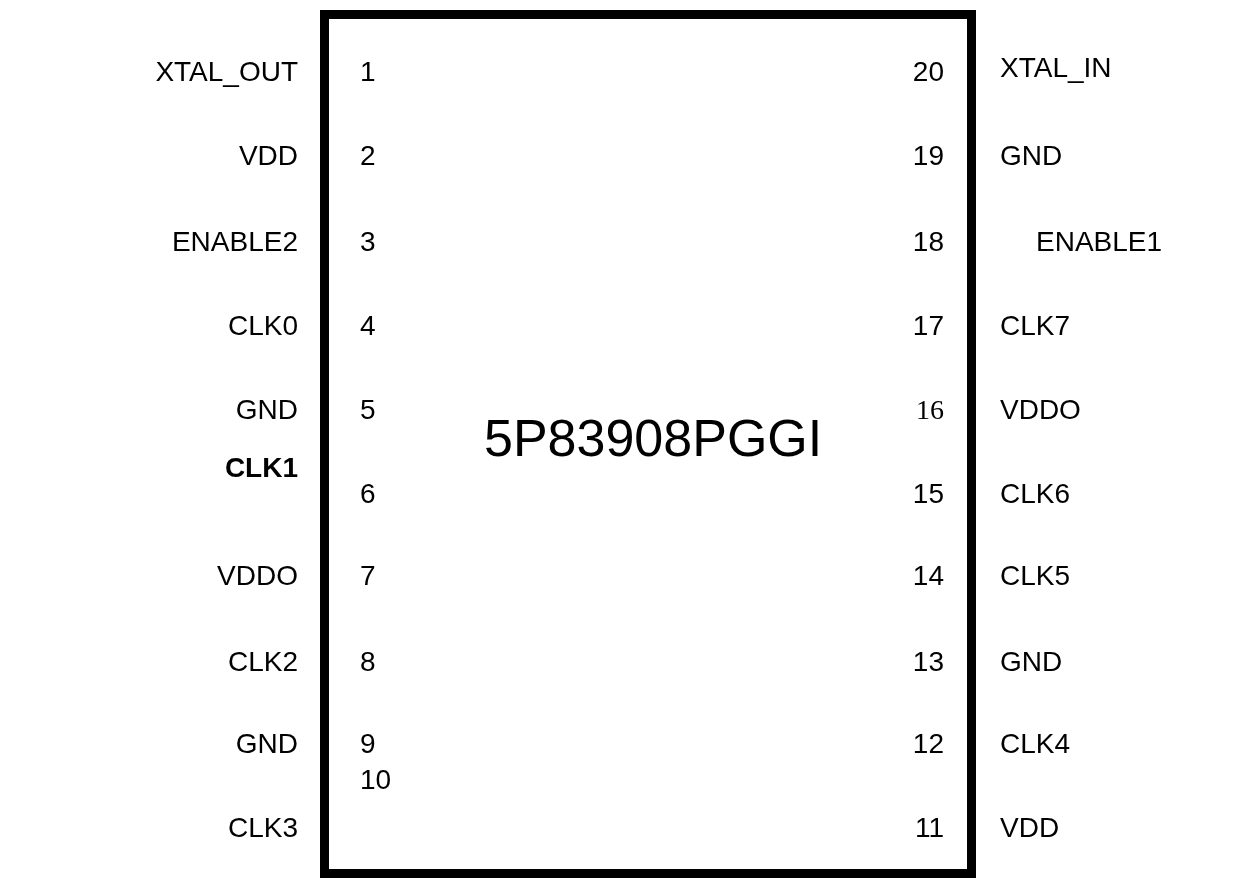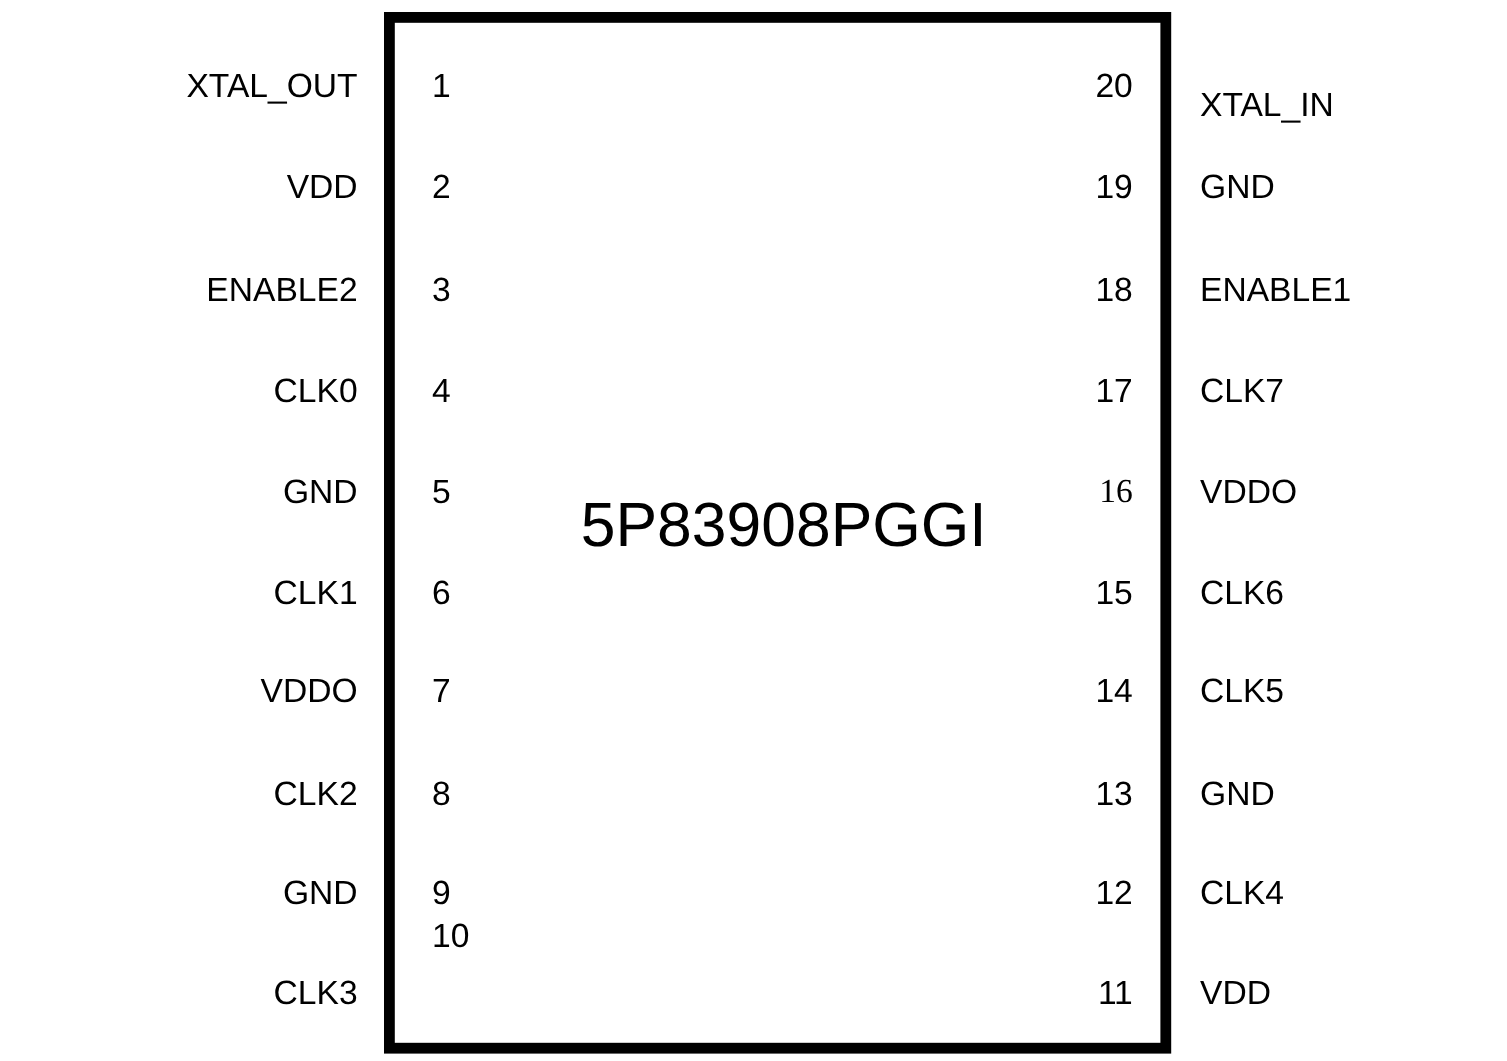--- a/index.html
+++ b/index.html
@@ -24,36 +24,36 @@
     <div class="lbl left-name" style="top: 48px;">XTAL_OUT</div>
     <div class="lbl left-num" style="top: 48px;">1</div>
     <div class="lbl left-name" style="top: 132px;">VDD</div>
     <div class="lbl left-num" style="top: 132px;">2</div>
     <div class="lbl left-name" style="top: 218px;">ENABLE2</div>
     <div class="lbl left-num" style="top: 218px;">3</div>
     <div class="lbl left-name" style="top: 302px;">CLK0</div>
     <div class="lbl left-num" style="top: 302px;">4</div>
     <div class="lbl left-name" style="top: 386px;">GND</div>
     <div class="lbl left-num" style="top: 386px;">5</div>
-    <div class="lbl left-name" style="top: 470px;">CLK1</div>
+    <div class="lbl left-name" style="top: 444px; font-weight: bold;">CLK1</div>
     <div class="lbl left-num" style="top: 470px;">6</div>
     <div class="lbl left-name" style="top: 552px;">VDDO</div>
     <div class="lbl left-num" style="top: 552px;">7</div>
     <div class="lbl left-name" style="top: 638px;">CLK2</div>
     <div class="lbl left-num" style="top: 638px;">8</div>
     <div class="lbl left-name" style="top: 720px;">GND</div>
     <div class="lbl left-num" style="top: 720px;">9</div>
     <div class="lbl left-name" style="top: 804px;">CLK3</div>
     <div class="lbl left-num" style="top: 756px;">10</div>
     <div class="lbl right-num" style="top: 48px;">20</div>
-    <div class="lbl right-name" style="top: 64px;">XTAL_IN</div>
+    <div class="lbl right-name" style="top: 44px;">XTAL_IN</div>
     <div class="lbl right-num" style="top: 132px;">19</div>
     <div class="lbl right-name" style="top: 132px;">GND</div>
     <div class="lbl right-num" style="top: 218px; text-align: right;">18</div>
-    <div class="lbl right-name" style="top: 218px;">ENABLE1</div>
+    <div class="lbl right-name" style="top: 218px; margin-left: 36px;">ENABLE1</div>
     <div class="lbl right-num" style="top: 302px;">17</div>
     <div class="lbl right-name" style="top: 302px;">CLK7</div>
     <div class="lbl right-num" style="top: 386px; font-family: Liberation Serif, serif;">16</div>
     <div class="lbl right-name" style="top: 386px;">VDDO</div>
     <div class="lbl right-num" style="top: 470px;">15</div>
     <div class="lbl right-name" style="top: 470px;">CLK6</div>
     <div class="lbl right-num" style="top: 552px;">14</div>
     <div class="lbl right-name" style="top: 552px;">CLK5</div>
     <div class="lbl right-num" style="top: 638px;">13</div>
     <div class="lbl right-name" style="top: 638px;">GND</div>

